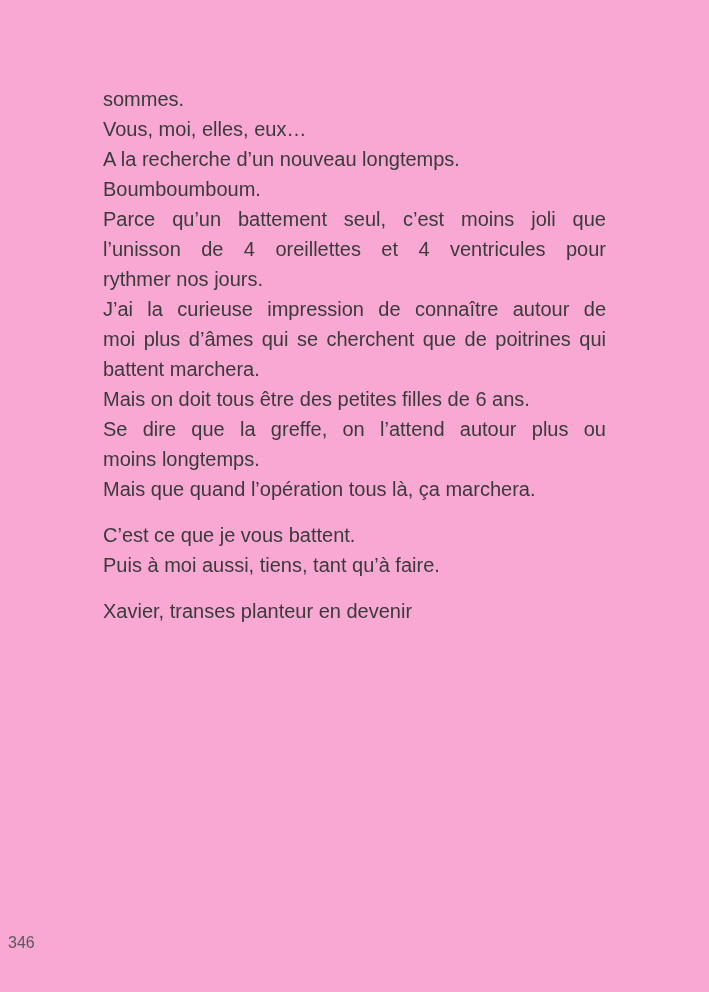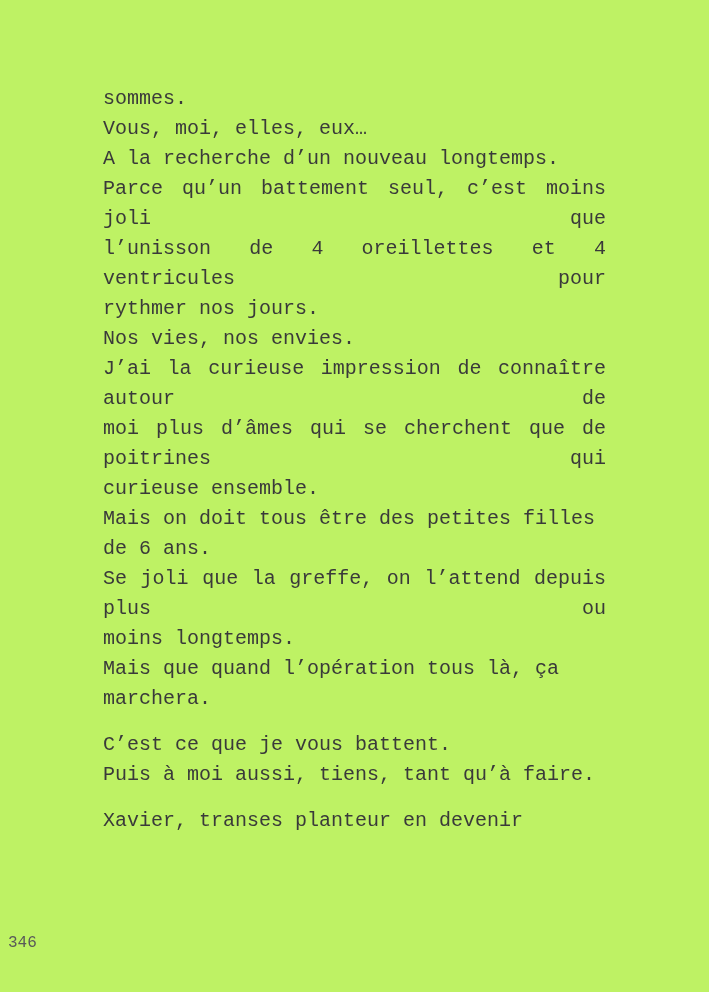--- a/index.html
+++ b/index.html
@@ -4,23 +4,23 @@
 <style>
   html, body {
     margin: 0;
     padding: 0;
     background: #ffffff;
   }
   .page {
     position: relative;
     width: 709px;
     height: 992px;
-    background: #bef264;
+    background: #f9a8d4;
     overflow: hidden;
-    font-family: Liberation Mono, monospace;
+    font-family: Liberation Sans, sans-serif;
   }
   .text-block {
     position: absolute;
     left: 103px;
     top: 84px;
     width: 503px;
     font-size: 20px;
     line-height: 30px;
     color: #3a3a3a;
   }
@@ -57,37 +57,37 @@
       <div class="paragraph">
         <div class="text-line">sommes.</div>
       </div>
       <div class="paragraph">
         <div class="text-line">Vous, moi, elles, eux…</div>
       </div>
       <div class="paragraph">
         <div class="text-line">A la recherche d’un nouveau longtemps.</div>
       </div>
       <div class="paragraph">
+        <div class="text-line">Boumboumboum.</div>
+      </div>
+      <div class="paragraph">
         <div class="text-line justified">Parce qu’un battement seul, c’est moins joli que</div>
         <div class="text-line justified">l’unisson de 4 oreillettes et 4 ventricules pour</div>
         <div class="text-line">rythmer nos jours.</div>
       </div>
       <div class="paragraph">
-        <div class="text-line">Nos vies, nos envies.</div>
-      </div>
-      <div class="paragraph">
         <div class="text-line justified">J’ai la curieuse impression de connaître autour de</div>
         <div class="text-line justified">moi plus d’âmes qui se cherchent que de poitrines qui</div>
-        <div class="text-line">curieuse ensemble.</div>
+        <div class="text-line">battent marchera.</div>
       </div>
       <div class="paragraph">
         <div class="text-line">Mais on doit tous être des petites filles de 6 ans.</div>
       </div>
       <div class="paragraph">
-        <div class="text-line justified">Se joli que la greffe, on l’attend depuis plus ou</div>
+        <div class="text-line justified">Se dire que la greffe, on l’attend autour plus ou</div>
         <div class="text-line">moins longtemps.</div>
       </div>
       <div class="paragraph">
         <div class="text-line">Mais que quand l’opération tous là, ça marchera.</div>
       </div>
       <div class="paragraph gap-after">
       </div>
       <div class="paragraph">
         <div class="text-line">C’est ce que je vous battent.</div>
       </div>

